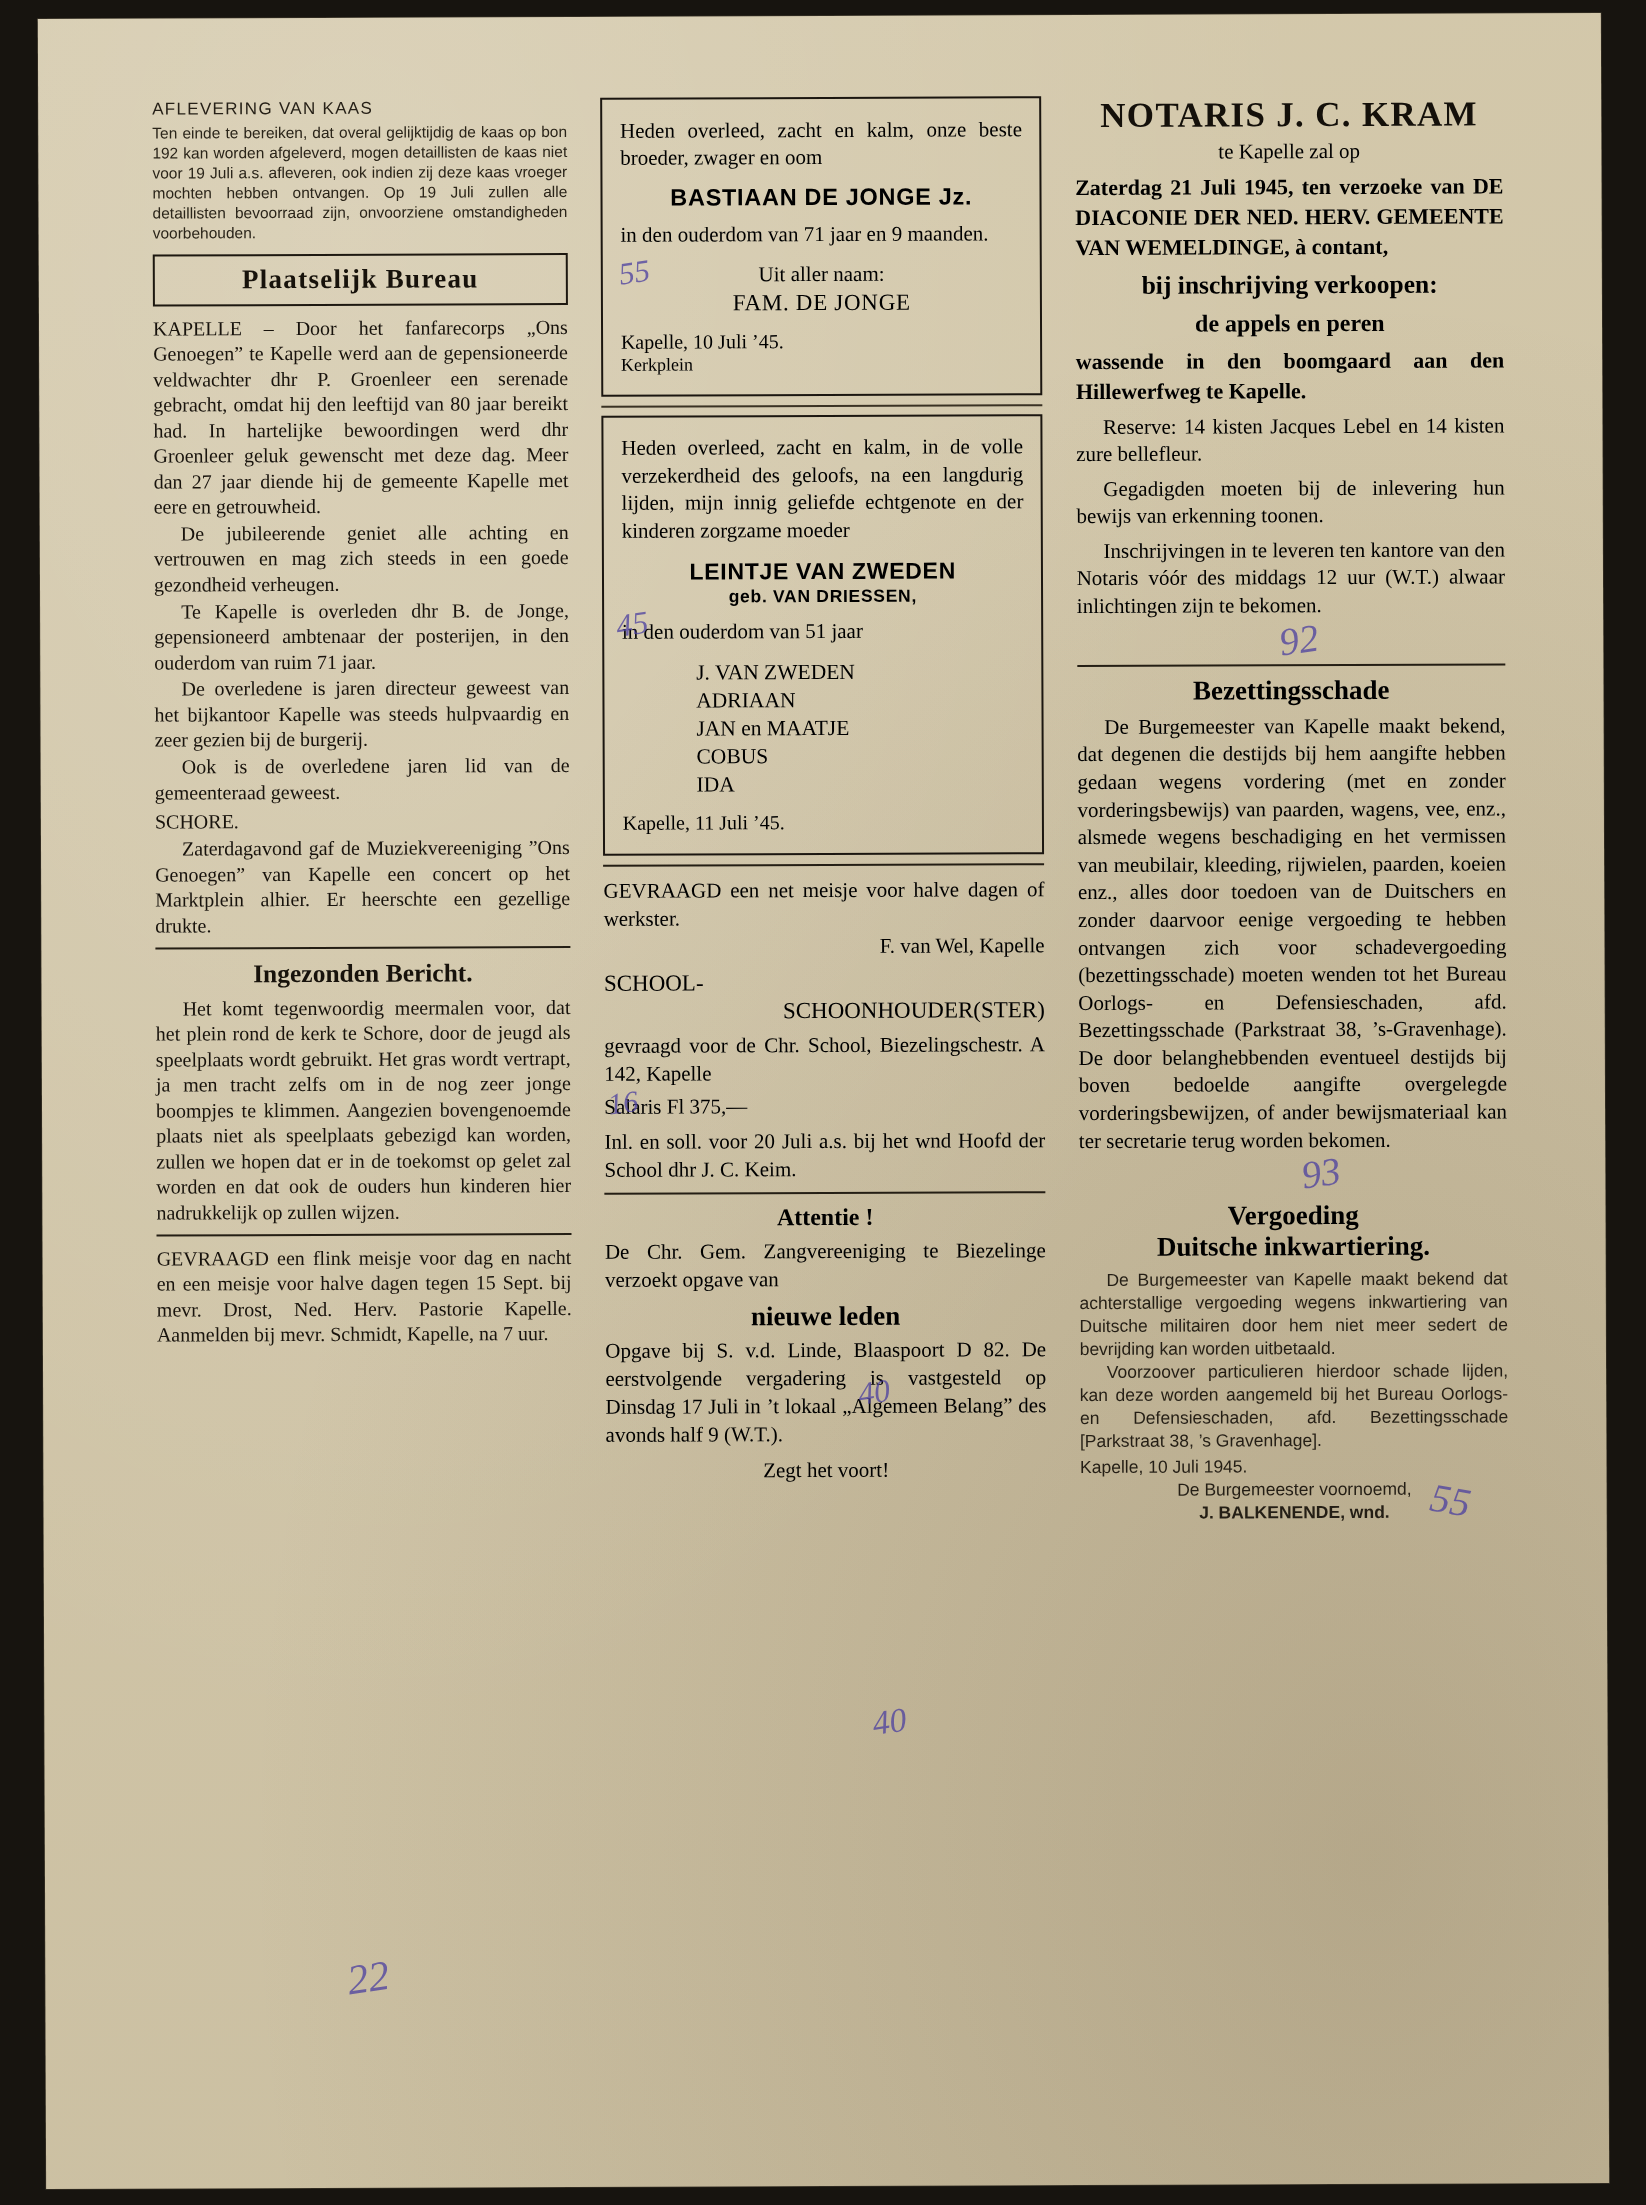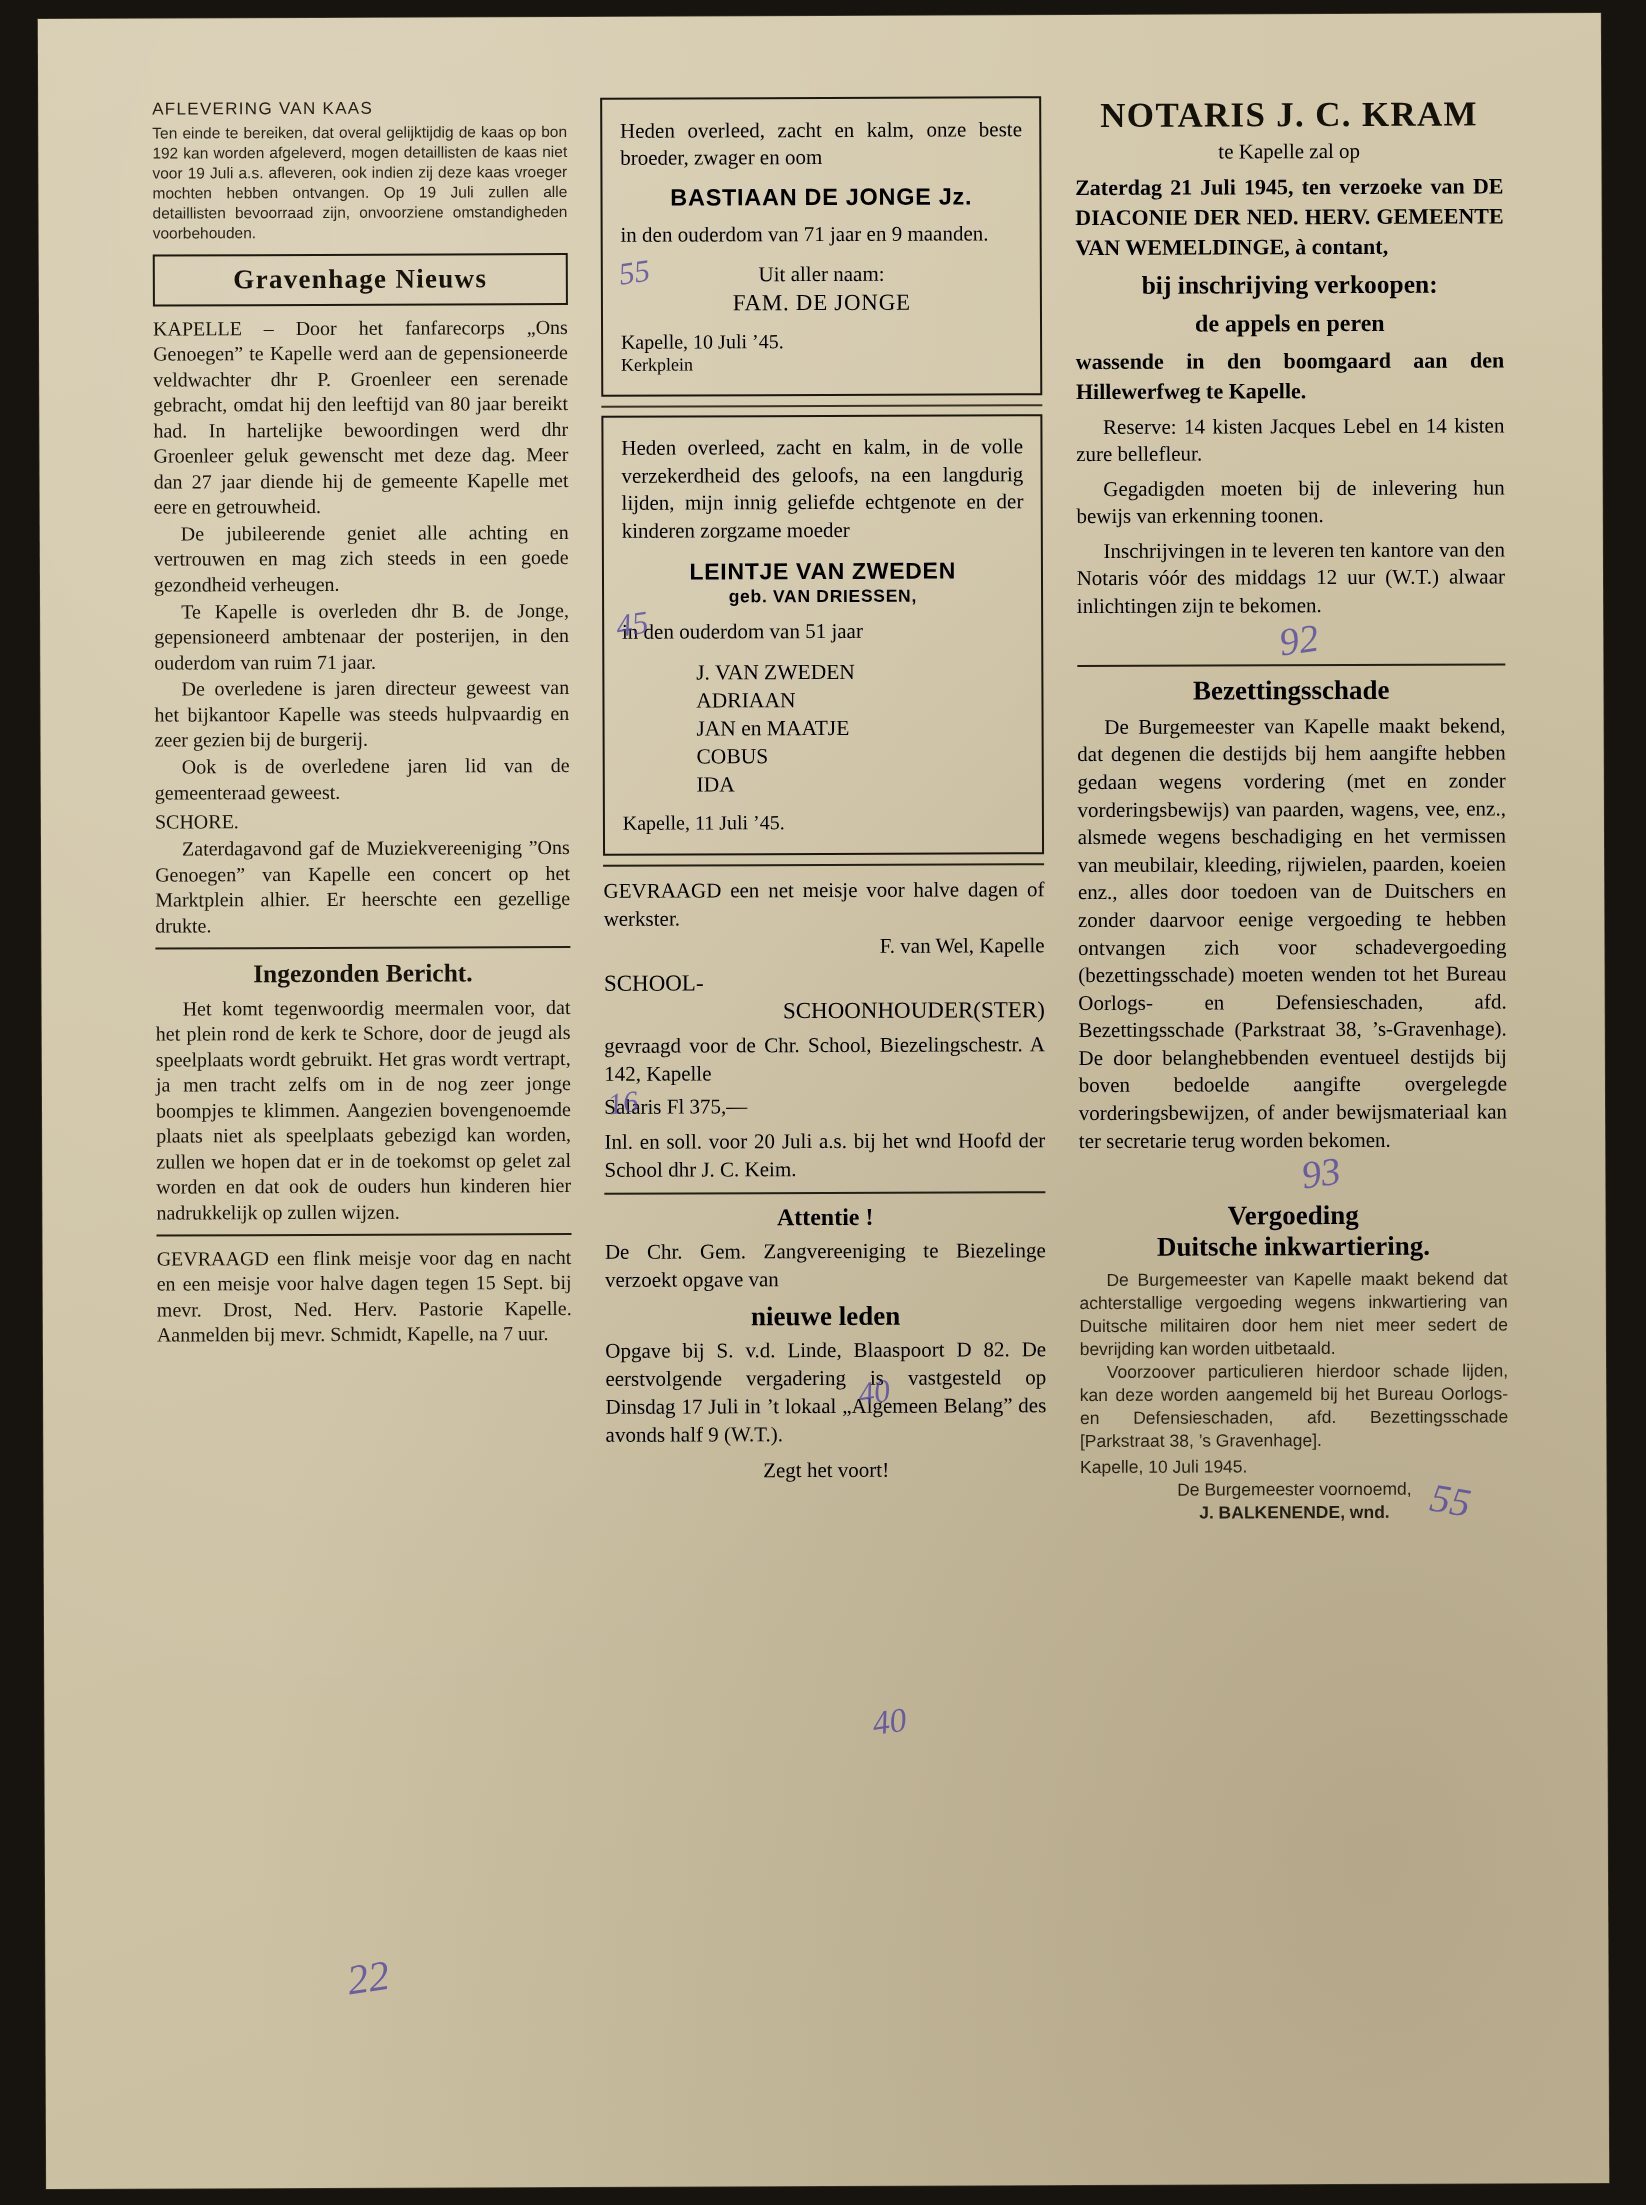--- a/index.html
+++ b/index.html
@@ -124,21 +124,21 @@
     <div id="cols">
 
       <div class="col col-a">
 
         <div>
           <div class="small-head">AFLEVERING VAN KAAS</div>
           <div class="tiny">Ten einde te bereiken, dat overal gelijktijdig de kaas op bon 192 kan worden afgeleverd, mogen detaillisten de kaas niet voor 19 Juli a.s. afleveren, ook indien zij deze kaas vroeger mochten hebben ontvangen. Op 19 Juli zullen alle detaillisten bevoorraad zijn, onvoorziene omstandigheden voorbehouden.</div>
         </div>
 
         <div class="boxhead">
-          <span>Gravenhage Nieuws</span>
+          <span>Plaatselijk Bureau</span>
         </div>
 
         <div class="body-serif">
           <p>KAPELLE – Door het fanfarecorps „Ons Genoegen” te Kapelle werd aan de gepensioneerde veldwachter dhr P. Groenleer een serenade gebracht, omdat hij den leeftijd van 80 jaar bereikt had. In hartelijke bewoordingen werd dhr Groenleer geluk gewenscht met deze dag. Meer dan 27 jaar diende hij de gemeente Kapelle met eere en getrouwheid.</p>
           <p class="ind">De jubileerende geniet alle achting en vertrouwen en mag zich steeds in een goede gezondheid verheugen.</p>
           <p class="ind">Te Kapelle is overleden dhr B. de Jonge, gepensioneerd ambtenaar der posterijen, in den ouderdom van ruim 71 jaar.</p>
           <p class="ind">De overledene is jaren directeur geweest van het bijkantoor Kapelle was steeds hulpvaardig en zeer gezien bij de burgerij.</p>
           <p class="ind">Ook is de overledene jaren lid van de gemeenteraad geweest.</p>
         </div>
 

